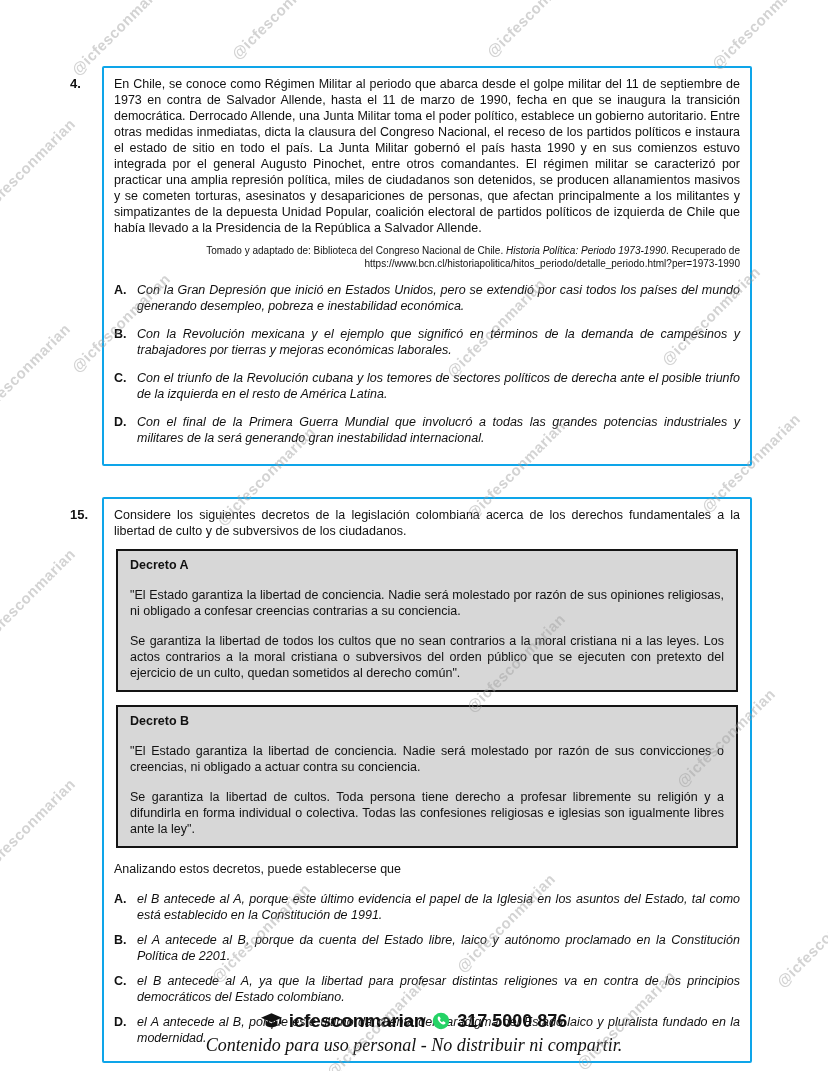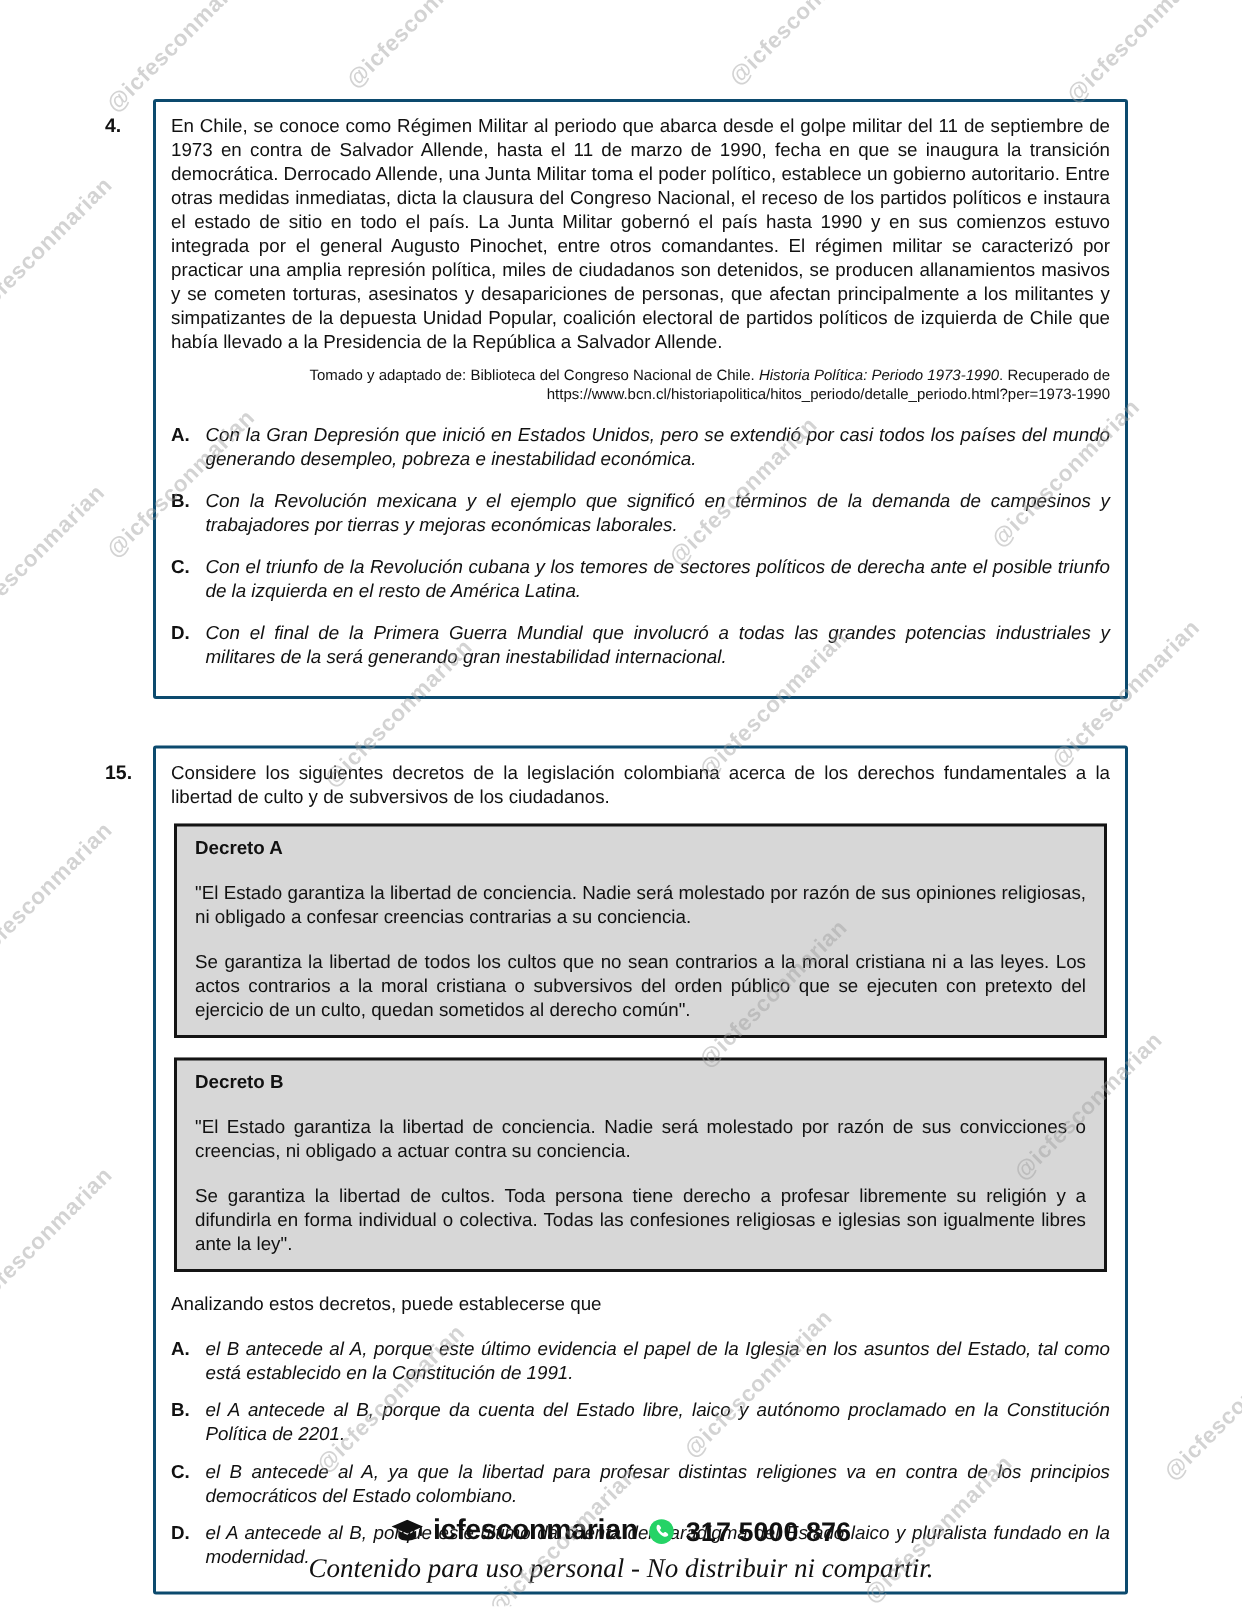--- a/index.html
+++ b/index.html
@@ -26,21 +26,21 @@
     transform:rotate(-45deg);
     letter-spacing:.5px;
   }
   
   .question{position:absolute;display:flex;gap:6px;}
   .q14{left:70px;top:66px;width:682px;}
   .q15{left:70px;top:497px;width:682px;}
   .qnum{font-weight:bold;width:26px;flex:none;padding-top:10px;font-size:13px;}
   .qbox{
     flex:1;
-    border:2px solid #0c4a6e;
+    border:2px solid #0ea5e9;
     border-radius:2px;
     padding:8px 10px 6px 10px;
     background:#fff;
   }
   .passage{margin:0 0 8px 0;text-align:justify;}
   .citation{
     margin:0 0 12px 0;
     font-size:10px;line-height:13px;
     text-align:right;
     overflow-wrap:anywhere;

